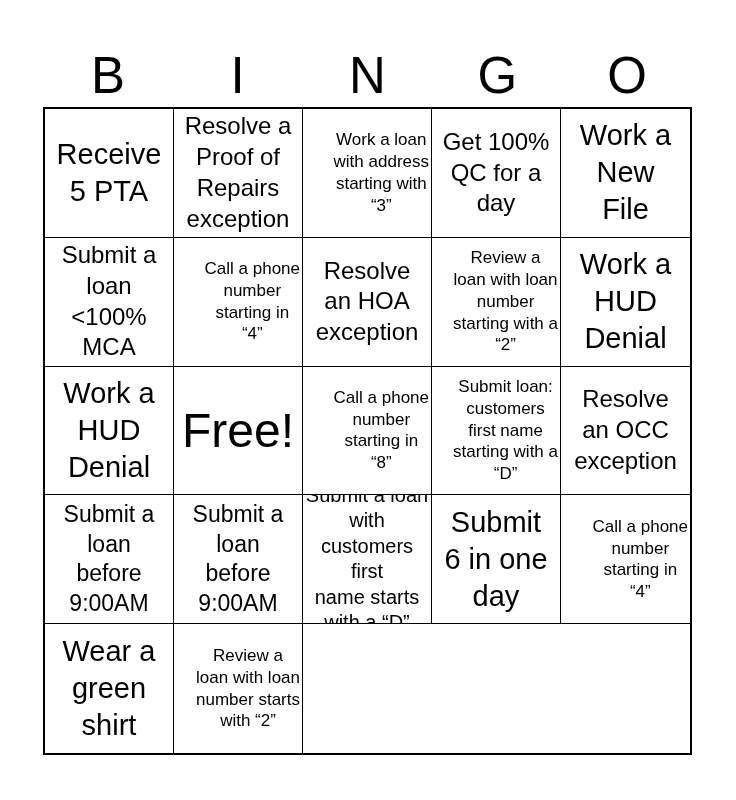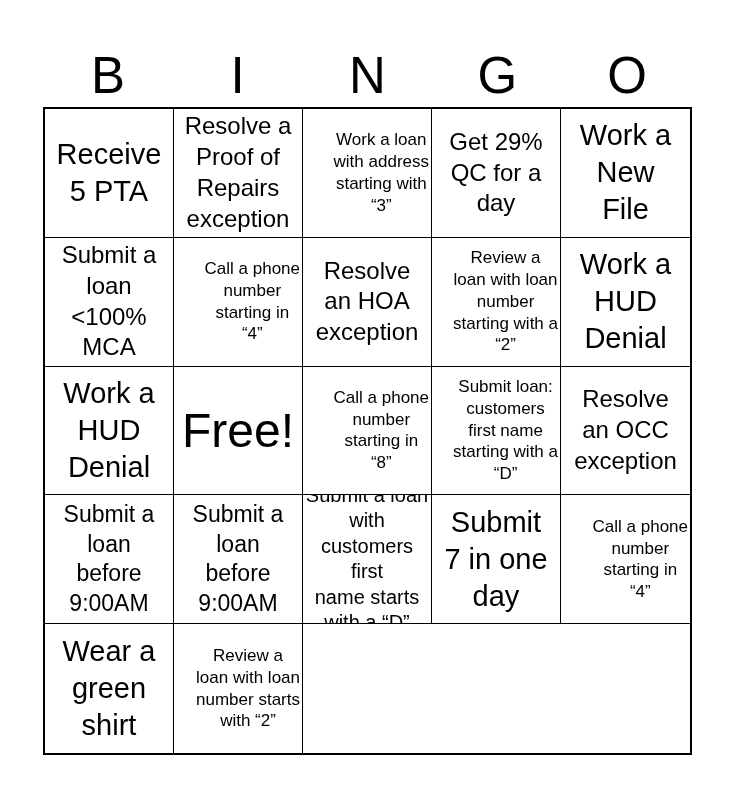--- a/index.html
+++ b/index.html
@@ -93,21 +93,21 @@
 Repairs
 exception</span>
       </div>
     <div class="cell fz-sm">
         <span class="cell-text">Work a loan
 with address
 starting with
 “3”</span>
       </div>
     <div class="cell fz-lg">
-        <span class="cell-text">Get 29%
+        <span class="cell-text">Get 100%
 QC for a
 day</span>
       </div>
     <div class="cell fz-xl">
         <span class="cell-text">Work a
 New
 File</span>
       </div>
 
     <div class="cell fz-lg">
@@ -182,21 +182,21 @@
     <div class="cell fz-xs">
         <span class="cell-text">Submit a loan
 with
 customers first
 name starts
 with a “D”</span>
       </div>
 
     <div class="cell fz-xl">
         <span class="cell-text">Submit
-7 in one
+6 in one
 day</span>
       </div>
     <div class="cell fz-sm">
         <span class="cell-text">Call a phone
 number
 starting in
 “4”</span>
       </div>
     <div class="cell fz-xl">
         <span class="cell-text">Wear a

